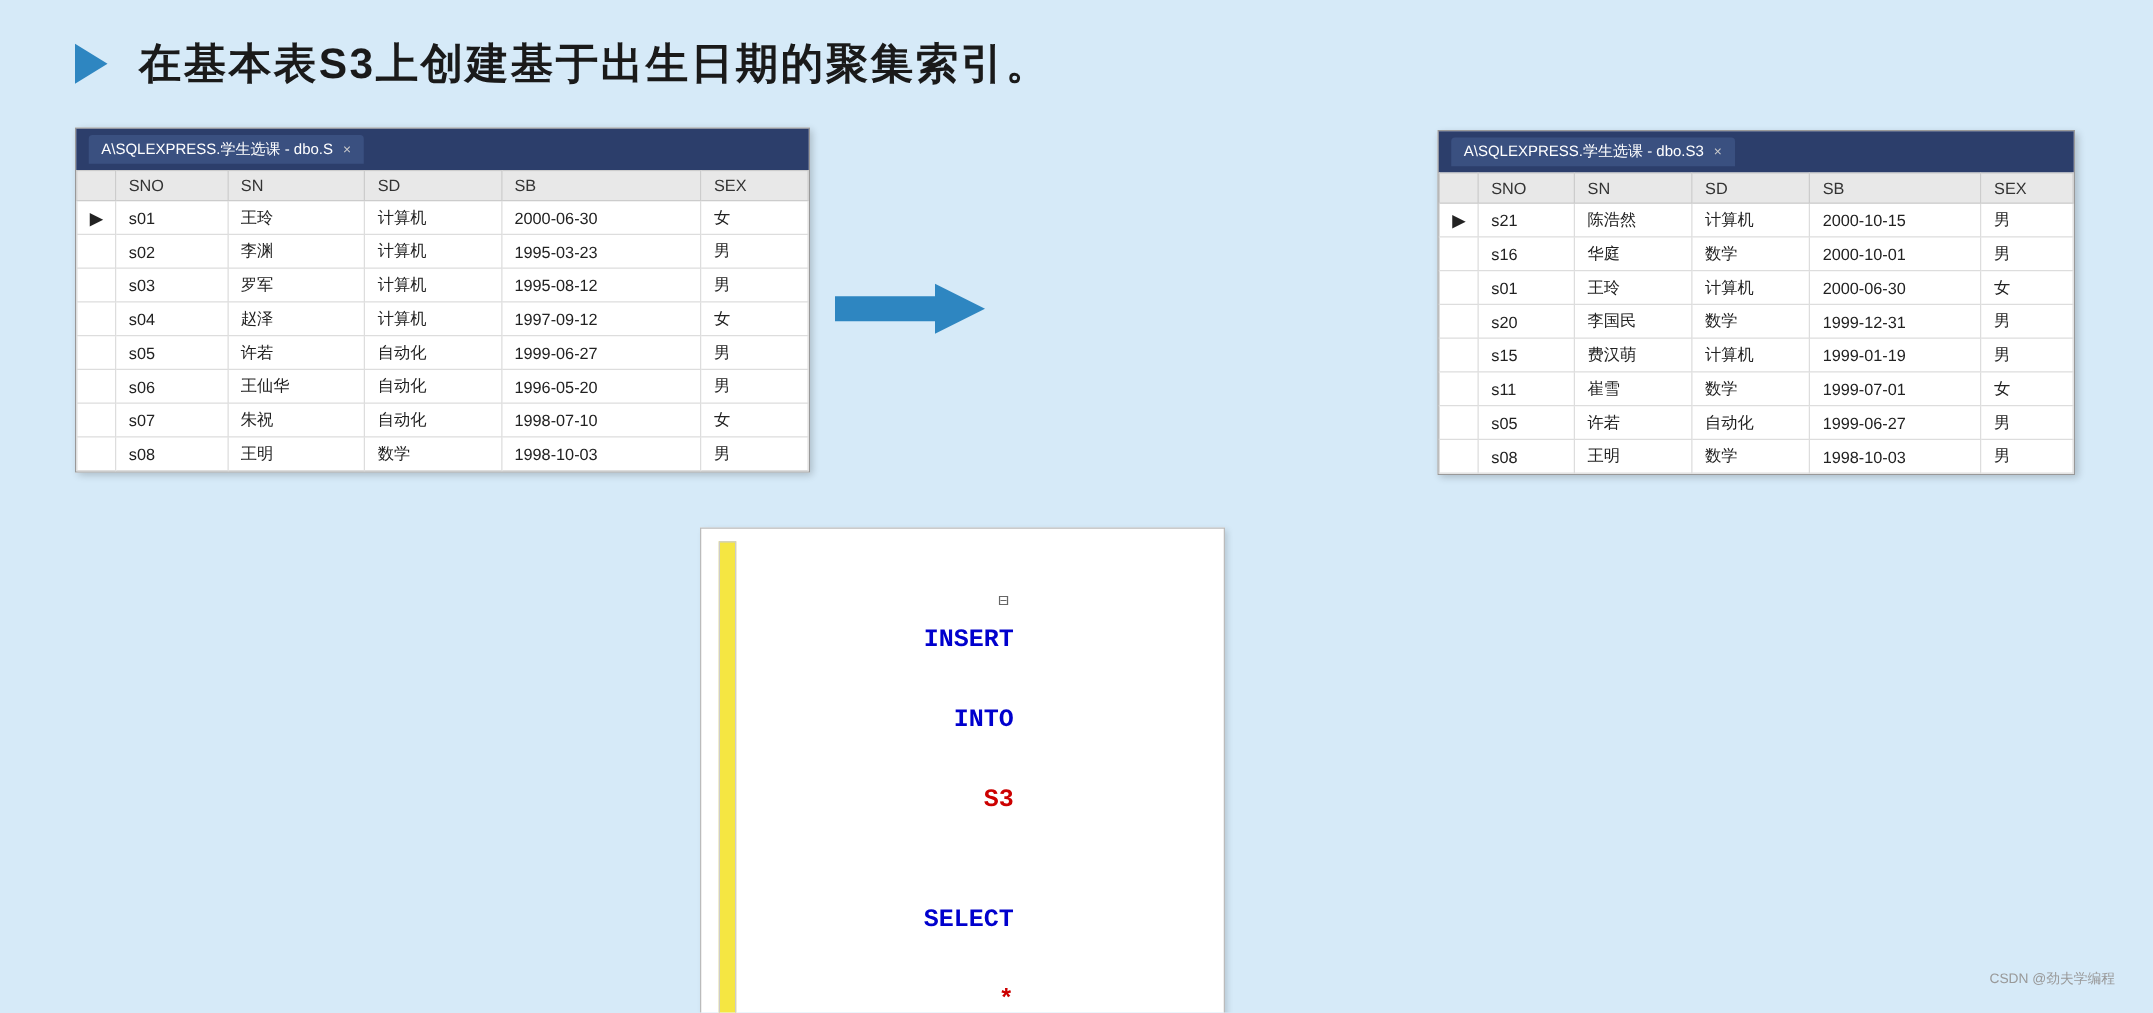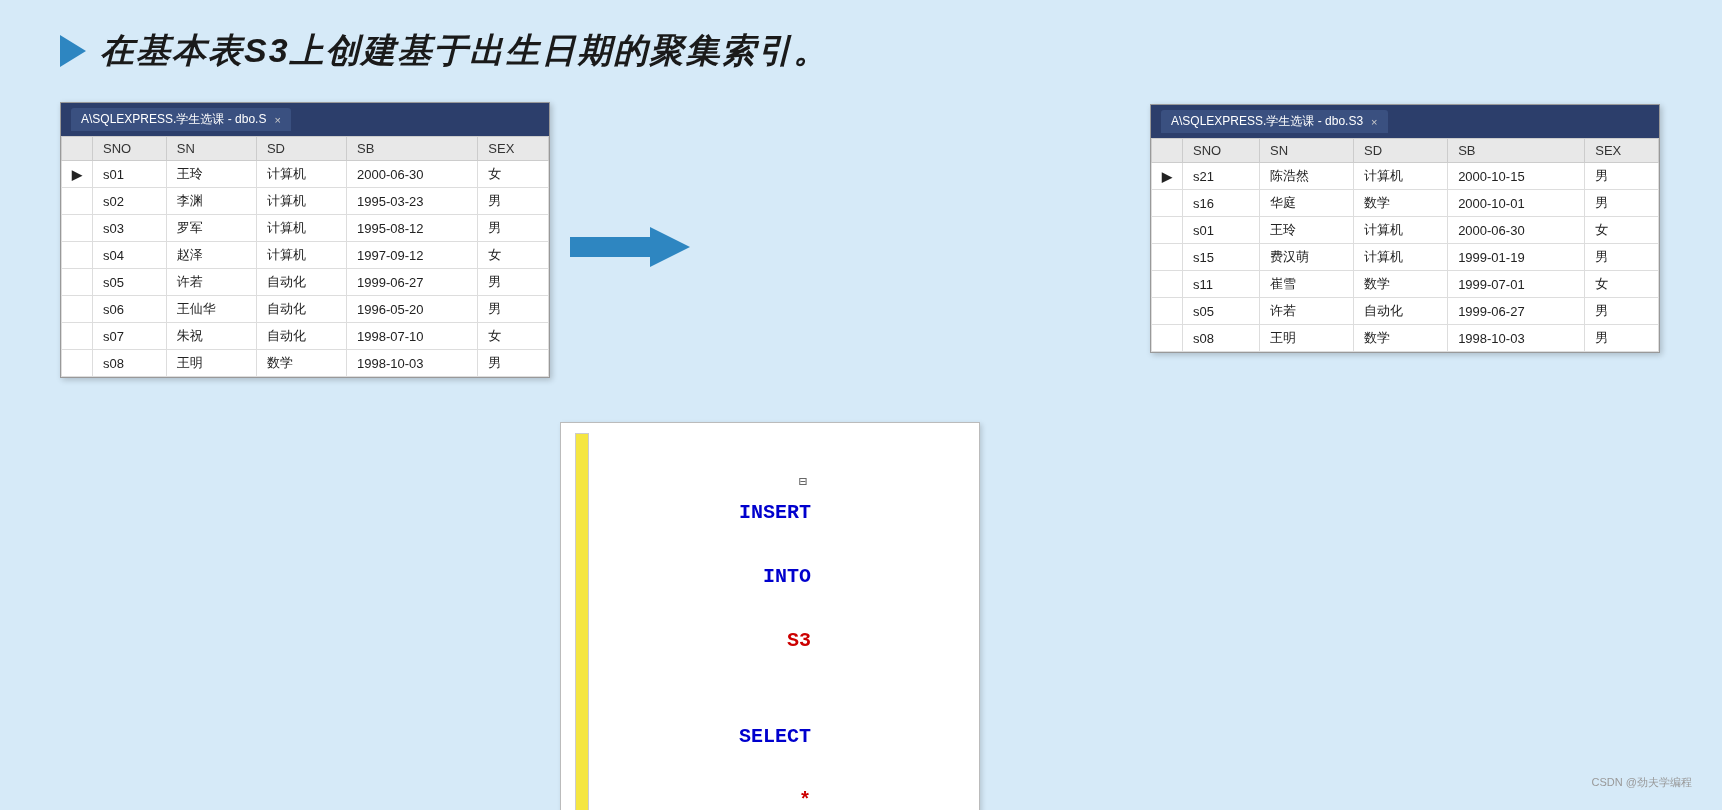--- a/index.html
+++ b/index.html
@@ -9,22 +9,21 @@
       background: #d6eaf8;
       font-family: "Microsoft YaHei", "SimHei", Arial, sans-serif;
       overflow: hidden;
       position: relative;
     }
 
     .title-area {
       display: flex;
       align-items: center;
       padding: 28px 60px 18px 60px;
-      gap: 14px;
-      font-style: italic;
+      gap: 25px;
     }
 
     .title-arrow {
       width: 0;
       height: 0;
       border-top: 16px solid transparent;
       border-bottom: 16px solid transparent;
       border-left: 26px solid #2e86c1;
       flex-shrink: 0;
     }
@@ -43,21 +42,21 @@
       padding: 10px 60px 0 60px;
       gap: 0;
       position: relative;
     }
 
     
     .table-panel {
       background: white;
       border: 1px solid #999;
       box-shadow: 2px 2px 6px rgba(0,0,0,0.2);
-      width: 490px;
+      width: 588px;
       flex-shrink: 0;
     }
 
     .table-panel.right {
       width: 510px;
       position: absolute;
       left: 1150px;
       top: 0;
       margin-top: 12px;
     }
@@ -331,20 +330,28 @@
           <tr>
       <td class="row-indicator"></td>
       <td>s01</td>
       <td>王玲</td>
       <td>计算机</td>
       <td>2000-06-30</td>
       <td>女</td>
     </tr>
           <tr>
       <td class="row-indicator"></td>
+      <td>s20</td>
+      <td>李国民</td>
+      <td>数学</td>
+      <td>1999-12-31</td>
+      <td>男</td>
+    </tr>
+          <tr>
+      <td class="row-indicator"></td>
       <td>s15</td>
       <td>费汉萌</td>
       <td>计算机</td>
       <td>1999-01-19</td>
       <td>男</td>
     </tr>
           <tr>
       <td class="row-indicator"></td>
       <td>s11</td>
       <td>崔雪</td>

